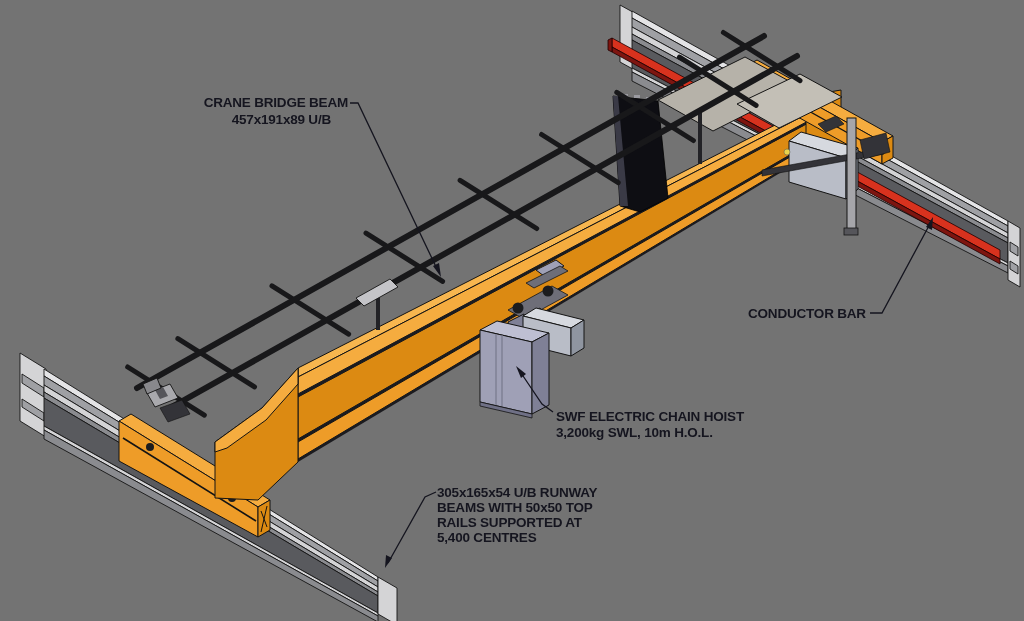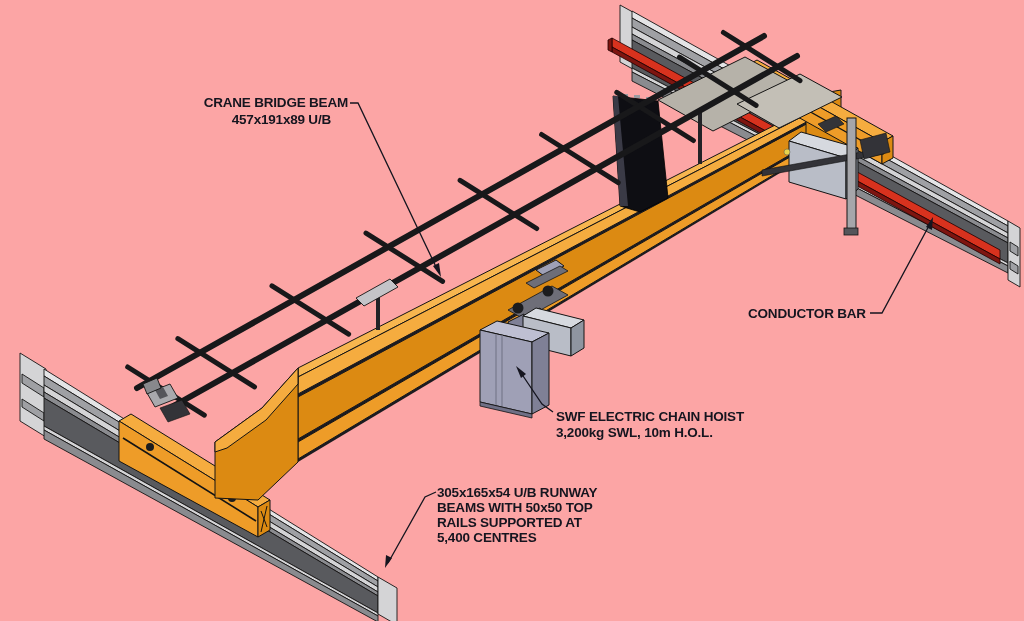--- a/index.html
+++ b/index.html
@@ -1,16 +1,16 @@
 <!DOCTYPE html>
 <html style="--orange_top: #F5AC3F; --orange_top2: #F7B64F; --orange_side: #EE9C28; --orange_web: #DC8A12; --steel_lighter: #E4E4E6; --steel_light: #D4D4D6; --steel_mid: #9FA0A4; --steel_dark: #8A8B8F; --steel_web: #595A5E; --red: #D8321E; --red_dark: #7E1510; --hoist_front: #9FA0B6; --hoist_side: #7F8096; --hoist_top: #BEBFD2; --hoist_dark: #6E6E78; --panel_front: #B9BDC7; --panel_top: #D6D9DF; --panel_side: #8F95A0; --plate_a: #B6B2A9; --plate_b: #C3BFB6; --yellow: #E8D44D; --tube: #18181A; --ink: #15151F;"><head>
 <meta charset="utf-8">
 <style>
   html,body{margin:0;padding:0;background:#ffffff;}
-  .stage{width:1024px;height:621px;position:relative;background:#fca5a5;overflow:hidden;
+  .stage{width:1024px;height:621px;position:relative;background:#737373;overflow:hidden;
          font-family:"Liberation Sans", sans-serif;}
   svg{display:block}
   
   .oTop{fill:var(--orange_top);stroke:#141414;stroke-width:1;}
   .oTop2{fill:var(--orange_top2);stroke:#141414;stroke-width:1;}
   .oSide{fill:var(--orange_side);stroke:#141414;stroke-width:1;}
   .oWeb{fill:var(--orange_web);stroke:#141414;stroke-width:1;}
   .sLight{fill:var(--steel_light);stroke:#141414;stroke-width:0.9;}
   .sLighter{fill:var(--steel_lighter);stroke:#141414;stroke-width:0.9;}
   .sMid{fill:var(--steel_mid);stroke:#141414;stroke-width:0.9;}

